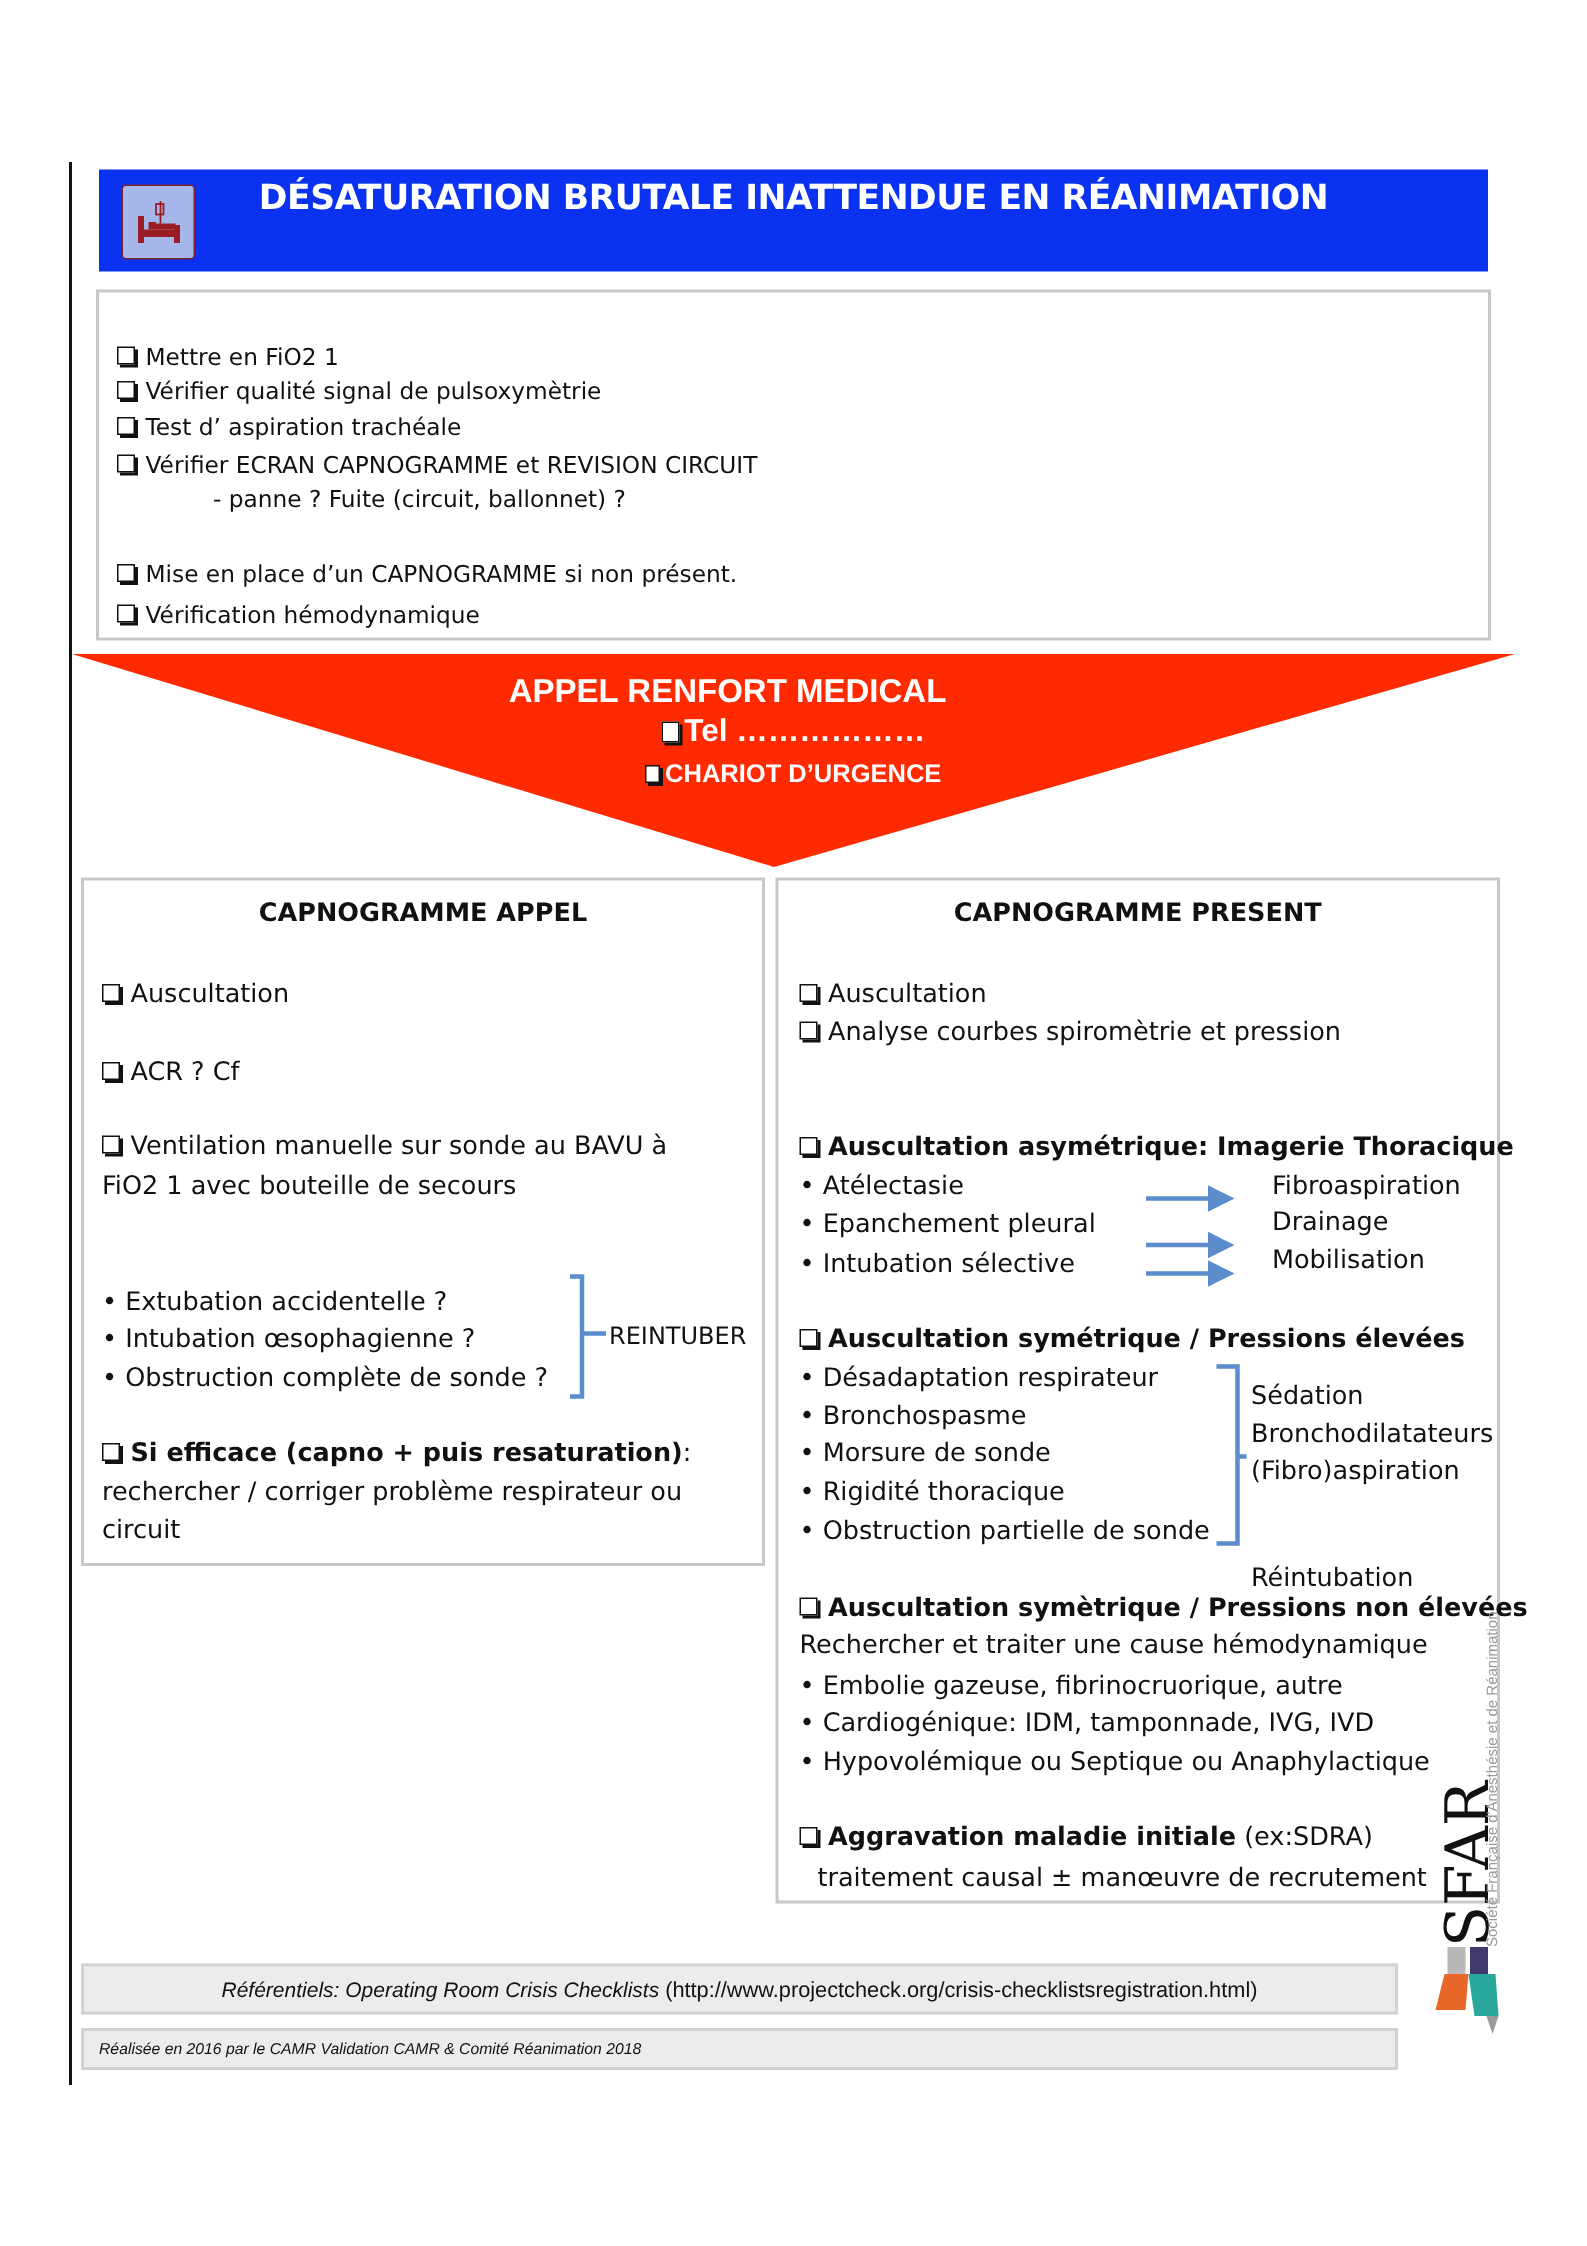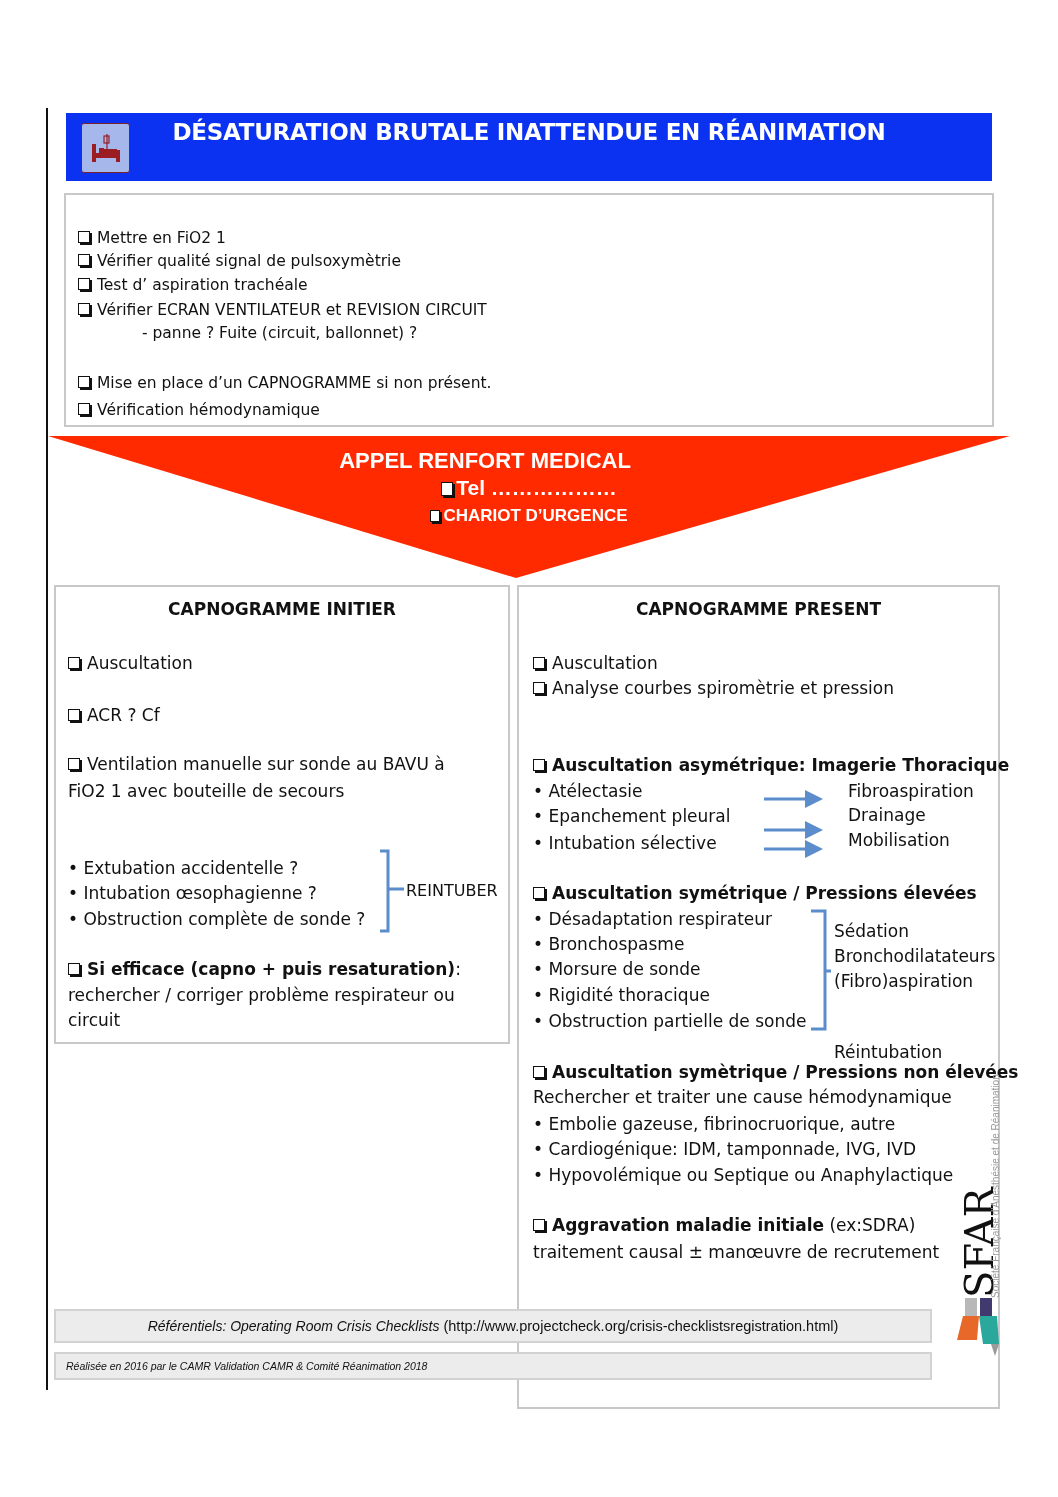--- a/index.html
+++ b/index.html
@@ -20,21 +20,21 @@
     .line { font-size:15.5px; white-space:nowrap; position:absolute; }
     .cb { display:inline-block; width:10px; height:10px; border:1.5px solid #111; box-shadow:2px 2px 0 #111; margin-right:7px; vertical-align:0px; background:#fff; }
 
     .arrow-svg { left:48px; top:436px; }
     .appel-title { left:0; width:970px; text-align:center; top:448px; color:#fff; font-weight:bold; font-size:22px; font-family:"Liberation Sans", sans-serif; }
     .appel-tel { left:0; width:1058px; text-align:center; top:476px; color:#fff; font-weight:bold; font-size:21px; font-family:"Liberation Sans", sans-serif; }
     .appel-chariot { left:0; width:1058px; text-align:center; top:506px; color:#fff; font-weight:bold; font-size:17px; font-family:"Liberation Sans", sans-serif; }
     .rcb { display:inline-block; width:10px; height:12px; background:#fff; border:1px solid #111; box-shadow:2px 2px 0 #111; margin-right:3px; vertical-align:-1px; }
 
     .absent { left:54px; top:585px; width:456px; height:459px; }
-    .present { left:517px; top:585px; width:483px; height:824px; }
+    .present { left:517px; top:585px; width:483px; height:684px; }
     .b { font-weight:bold; }
     .t17 { font-size:17px; }
 
     .ref { left:54px; top:1309px; width:878px; height:34px; background:#ececec; border:2px solid #d2d2d2; box-sizing:border-box; text-align:center; font-size:14px; line-height:30px; }
     .ref i { font-family:"Liberation Sans", sans-serif; }
     .ref .url { font-family:"Liberation Sans", sans-serif; font-size:14.5px; }
     .real { left:54px; top:1352px; width:878px; height:28px; background:#ececec; border:2px solid #d2d2d2; box-sizing:border-box; font-size:10.5px; line-height:24px; padding-left:10px; font-style:italic; font-family:"Liberation Sans", sans-serif; }
 
     .sfar-word { font-family:"DejaVu Serif", serif; font-size:40px; color:#111; transform:rotate(-90deg); transform-origin:left top; left:956px; top:1298px; }
     .sfar-sub { font-family:"Liberation Sans", sans-serif; font-size:10px; color:#999; transform:rotate(-90deg); transform-origin:left top; left:990px; top:1298px; white-space:nowrap; }
@@ -56,35 +56,35 @@
       <rect x="22" y="12" width="5" height="7" fill="none" stroke="#9c1c24" stroke-width="1.2"></rect>
     </svg>
   </div>
   <div class="abs header-title l1">DÉSATURATION BRUTALE INATTENDUE EN RÉANIMATION</div>
 </div>
 
 <div class="abs box initier">
   <div class="line" style="left:12px;top:34px;"><span class="cb"></span><span>Mettre en FiO2 1</span></div>
   <div class="line" style="left:12px;top:57px;"><span class="cb"></span><span>Vérifier qualité signal de pulsoxymètrie</span></div>
   <div class="line" style="left:12px;top:81px;"><span class="cb"></span><span>Test d’ aspiration trachéale</span></div>
-  <div class="line" style="left:12px;top:106px;"><span class="cb"></span><span>Vérifier ECRAN VENTILATEUR et REVISION CIRCUIT</span></div>
+  <div class="line" style="left:12px;top:106px;"><span class="cb"></span><span>Vérifier ECRAN CAPNOGRAMME et REVISION CIRCUIT</span></div>
   <div class="line" style="left:76px;top:129px;">- panne ? Fuite (circuit, ballonnet) ?</div>
   <div class="line" style="left:12px;top:179px;"><span class="cb"></span><span>Mise en place d’un CAPNOGRAMME si non présent.</span></div>
   <div class="line" style="left:12px;top:206px;"><span class="cb"></span><span>Vérification hémodynamique</span></div>
 </div>
 
 <svg class="abs arrow-svg" width="962" height="142" viewBox="0 0 962 142">
   <polygon points="0,0 962,0 468,142" fill="#ff2a00"></polygon>
 </svg>
 <div class="abs appel-title">APPEL RENFORT MEDICAL</div>
 <div class="abs appel-tel"><span class="rcb"></span><span>Tel ………………</span></div>
 <div class="abs appel-chariot"><span class="rcb" style="width:8px;height:10px;"></span><span>CHARIOT D’URGENCE</span></div>
 
 <div class="abs box absent">
-  <div class="abs box-heading t17" style="left:0;width:452px;top:12px;">CAPNOGRAMME INITIER</div>
+  <div class="abs box-heading t17" style="left:0;width:452px;top:12px;">CAPNOGRAMME APPEL</div>
   <div class="line t17" style="left:12px;top:66px;"><span class="cb"></span><span>Auscultation</span></div>
   <div class="line t17" style="left:12px;top:118px;"><span class="cb"></span><span>ACR ? Cf</span></div>
   <div class="line t17" style="left:12px;top:167px;"><span class="cb"></span><span>Ventilation manuelle sur sonde au BAVU à</span></div>
   <div class="line t17" style="left:12px;top:194px;">FiO2 1 avec bouteille de secours</div>
   <div class="line t17" style="left:12px;top:271px;">• <span>Extubation accidentelle ?</span></div>
   <div class="line t17" style="left:12px;top:296px;">• <span>Intubation œsophagienne ?</span></div>
   <div class="line t17" style="left:12px;top:322px;">• <span>Obstruction complète de sonde ?</span></div>
   <svg class="abs" style="left:322px;top:262px;" width="30" height="86" viewBox="0 0 30 86">
     <path d="M2,2 L10,2 L10,40 L26,40 M10,40 L10,82 L2,82" fill="none" stroke="#5b8ccc" stroke-width="3"></path>
   </svg>
@@ -131,21 +131,21 @@
   <div class="line t17" style="left:315px;top:384px;">(Fibro)aspiration</div>
   <div class="line t17" style="left:315px;top:410px;margin-top:45px;">Réintubation</div>
 
   <div class="line t17" style="left:14px;top:475px;"><span class="cb"></span><span class="b">Auscultation symètrique / Pressions non élevées</span></div>
   <div class="line t17" style="left:14px;top:500px;">Rechercher  et traiter une cause hémodynamique</div>
   <div class="line t17" style="left:14px;top:527px;">• <span>Embolie gazeuse, fibrinocruorique, autre</span></div>
   <div class="line t17" style="left:14px;top:552px;">• <span>Cardiogénique: IDM, tamponnade, IVG, IVD</span></div>
   <div class="line t17" style="left:14px;top:578px;">• <span>Hypovolémique ou Septique ou Anaphylactique</span></div>
 
   <div class="line t17" style="left:14px;top:628px;"><span class="cb"></span><span class="b">Aggravation maladie initiale</span><span> (ex:SDRA)</span></div>
-  <div class="line t17" style="left:14px;top:655px;">traitement causal ± manœuvre de recrutement</div>
+  <div class="line t17" style="left:26px;top:655px;">traitement causal ± manœuvre de recrutement</div>
 </div>
 
 <div class="abs sfar-word">SFAR</div>
 <div class="abs sfar-sub">Société Française d'Anesthésie et de Réanimation</div>
 <svg class="abs" style="left:955px;top:1298px;" width="50" height="62" viewBox="0 0 50 62">
   <rect x="10" y="0" width="12" height="20" fill="#b8b8b8"></rect>
   <rect x="25" y="0" width="12" height="20" fill="#403a6e"></rect>
   <polygon points="8,18 24,18 22,42 2,42" fill="#e8682a"></polygon>
   <polygon points="24,18 42,18 44,46 28,46" fill="#2aa89c"></polygon>
   <polygon points="36,46 44,46 40,58" fill="#9a9a9a"></polygon>

